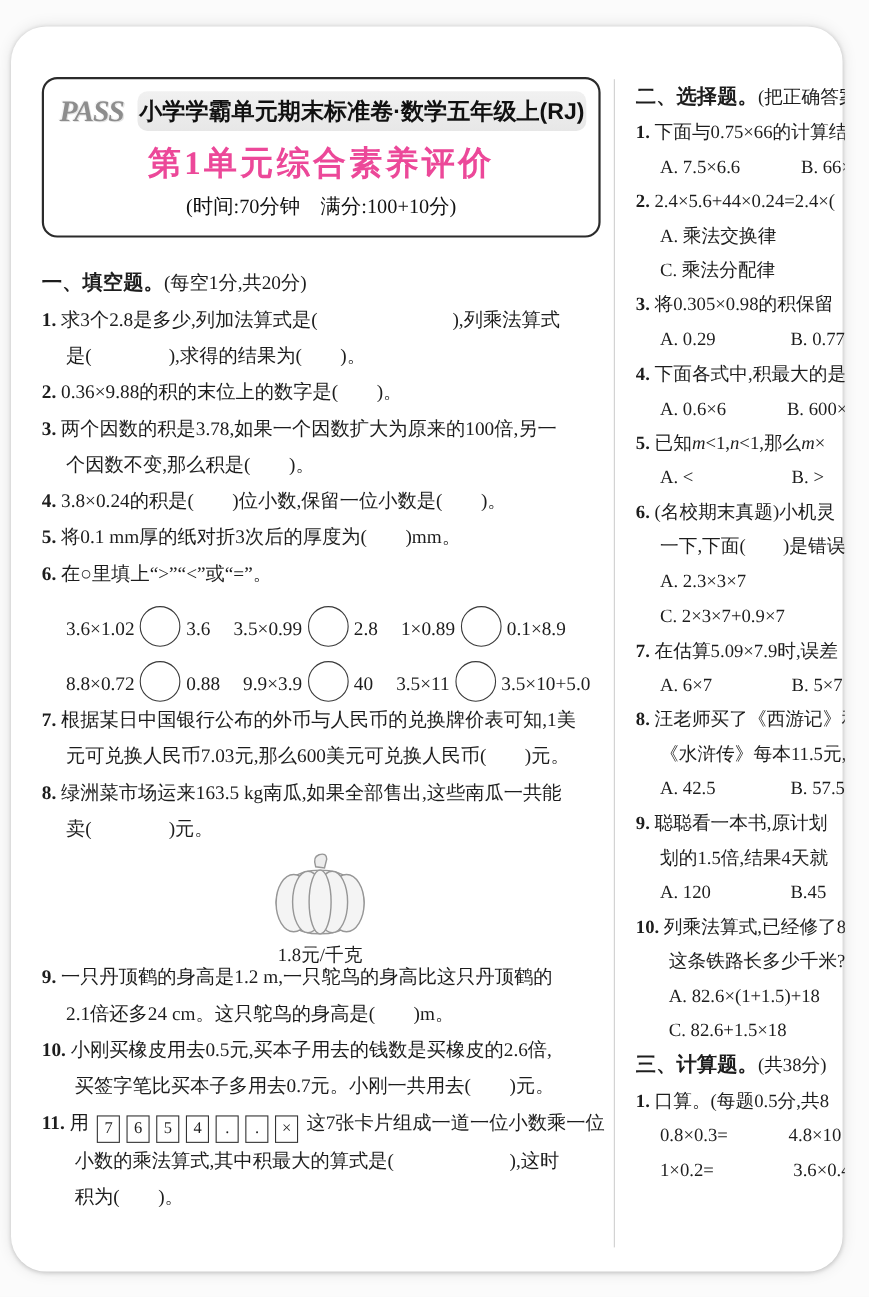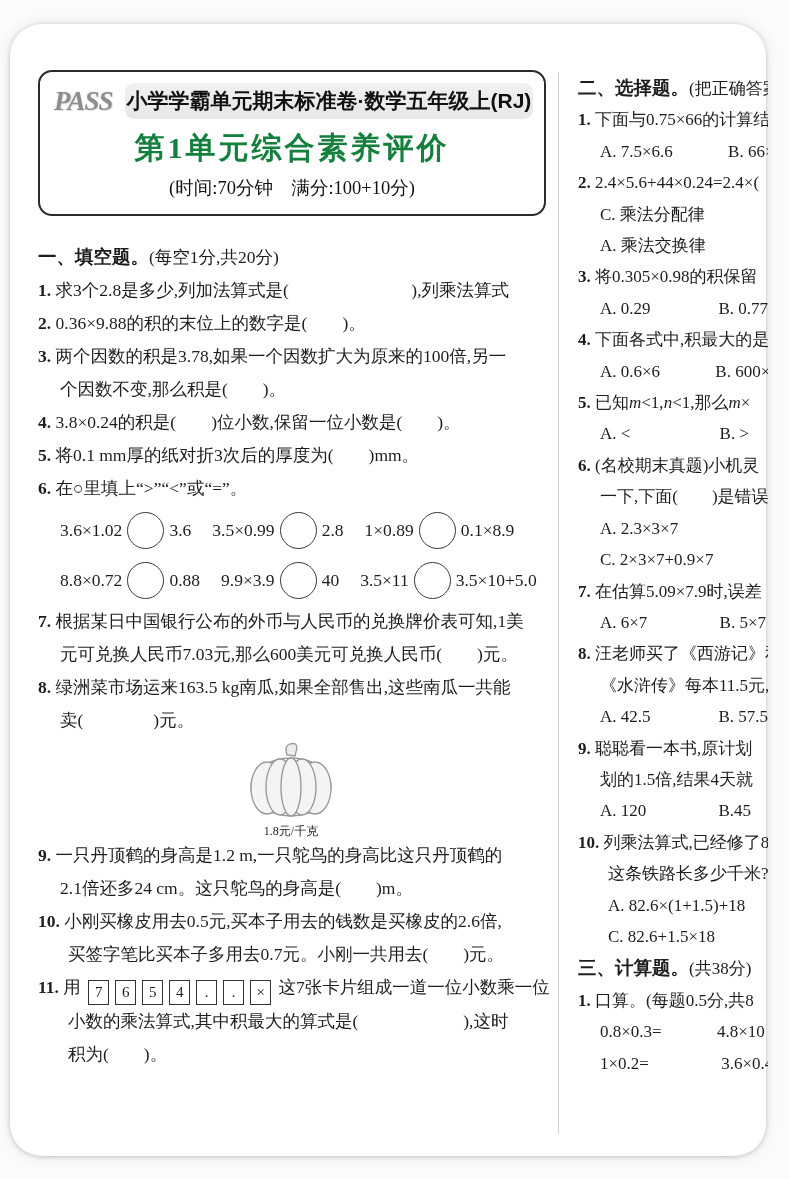--- a/index.html
+++ b/index.html
@@ -17,58 +17,59 @@
   .header-box { width:508px; height:146px; border:2.5px solid #2b2b2b; border-radius:14px;
                 padding:11px 14px 0 14px; margin-bottom:24px; }
   .header-row { display:flex; align-items:center; gap:12px; }
   .logo { font-family:"Liberation Serif", serif; font-style:italic; font-weight:bold;
           font-size:27px; letter-spacing:-1px; color:#8d8d8d;
           text-shadow:1px 1px 0 #e3e3e3, -1px -1px 0 #f4f4f4; }
   .series-pill { flex:1; background:linear-gradient(#f1f1f1,#e7e7e7); border-radius:9px;
                  font-family:"Liberation Sans", sans-serif; font-weight:bold; font-size:21px;
                  color:#111; text-align:center; padding:4px 2px; white-space:nowrap; }
   .title { text-align:center; font-size:30px; font-weight:bold; letter-spacing:3px;
-           color:#15803d; margin-top:9px; }
+           color:#ec4899; margin-top:9px; }
   .meta { text-align:center; font-size:18.5px; color:#111; margin-top:6px; white-space:pre; }
 
   
   .line { white-space:pre; font-size:17.5px; line-height:33px; color:#1d1d1d; }
   .col-right .line { font-size:17px; line-height:31.4px; }
   .line.section .pt-b { font-family:"Liberation Sans", sans-serif; font-size:18.5px; font-weight:bold; }
   .pt-b { font-weight:bold; }
   .pt-i { font-style:italic; }
   .pt-card { display:inline-block; width:21px; height:25px; line-height:23px; text-align:center;
              border:1.2px solid #333; font-size:15px; margin:0 3px; vertical-align:-4px;
              white-space:normal; }
-  .line.compare { display:flex; align-items:center; height:50px; white-space:pre; }
+  .line.compare { display:flex; align-items:flex-end; height:50px; white-space:pre; }
   .cmp-circle { width:37px; height:37px; border:1.6px solid #3a3a3a; border-radius:50%;
                 margin:0 5px; flex:0 0 auto; }
   .cmp-gap { width:21px; flex:0 0 auto; }
 
   
   .figure { width:150px; margin-left:178px; text-align:center; padding-top:4px; height:102px; }
-  .fig-caption { font-size:12px; color:#1d1d1d; margin-top:0px; }
+  .fig-caption { font-size:17px; color:#1d1d1d; margin-top:0px; }
 </style>
 </head>
 <body>
 
 <div class="canvas">
   <div class="page">
     <div class="col-left">
       <div class="header-box">
         <div class="header-row">
           <span class="logo">PASS</span>
           <span class="series-pill">小学学霸单元期末标准卷·数学五年级上(RJ)</span>
         </div>
         <div class="title">第1单元综合素养评价</div>
         <div class="meta">(时间:70分钟　满分:100+10分)</div>
       </div>
       <div id="left-lines">
           <div class="line section"><span class="pt-b">一、填空题。</span><span>(每空1分,共20分)</span></div>
           <div class="line"><span class="pt-b">1.</span><span> 求3个2.8是多少,列加法算式是(　　　　　　　),列乘法算式</span></div>
+          <div class="line" style="padding-left: 22px;"><span>是(　　　　),求得的结果为(　　)。</span></div>
           <div class="line"><span class="pt-b">2.</span><span> 0.36×9.88的积的末位上的数字是(　　)。</span></div>
           <div class="line"><span class="pt-b">3.</span><span> 两个因数的积是3.78,如果一个因数扩大为原来的100倍,另一</span></div>
           <div class="line" style="padding-left: 22px;"><span>个因数不变,那么积是(　　)。</span></div>
           <div class="line"><span class="pt-b">4.</span><span> 3.8×0.24的积是(　　)位小数,保留一位小数是(　　)。</span></div>
           <div class="line"><span class="pt-b">5.</span><span> 将0.1 mm厚的纸对折3次后的厚度为(　　)mm。</span></div>
           <div class="line"><span class="pt-b">6.</span><span> 在○里填上“&gt;”“&lt;”或“=”。</span></div>
           <div class="line compare" style="padding-left: 22px;"><span>3.6×1.02</span><span class="cmp-circle"></span><span>3.6</span><span class="cmp-gap"></span><span>3.5×0.99</span><span class="cmp-circle"></span><span>2.8</span><span class="cmp-gap"></span><span>1×0.89</span><span class="cmp-circle"></span><span>0.1×8.9</span></div>
           <div class="line compare" style="padding-left: 22px;"><span>8.8×0.72</span><span class="cmp-circle"></span><span>0.88</span><span class="cmp-gap"></span><span>9.9×3.9</span><span class="cmp-circle"></span><span>40</span><span class="cmp-gap"></span><span>3.5×11</span><span class="cmp-circle"></span><span>3.5×10+5.0</span></div>
           <div class="line"><span class="pt-b">7.</span><span> 根据某日中国银行公布的外币与人民币的兑换牌价表可知,1美</span></div>
           <div class="line" style="padding-left: 22px;"><span>元可兑换人民币7.03元,那么600美元可兑换人民币(　　)元。</span></div>
@@ -97,22 +98,22 @@
           <div class="line" style="padding-left: 30px;"><span>积为(　　)。</span></div>
         </div>
     </div>
     <div class="divider"></div>
     <div class="col-right">
       <div id="right-lines">
           <div class="line section"><span class="pt-b">二、选择题。</span><span>(把正确答案的</span></div>
           <div class="line"><span class="pt-b">1.</span><span> 下面与0.75×66的计算结</span></div>
           <div class="line" style="padding-left: 22px;"><span>A. 7.5×6.6　　　 B. 66×0</span></div>
           <div class="line"><span class="pt-b">2.</span><span> 2.4×5.6+44×0.24=2.4×(</span></div>
+          <div class="line" style="padding-left: 22px;"><span>A. 乘法交换律</span></div>
           <div class="line" style="padding-left: 22px;"><span>C. 乘法分配律</span></div>
-          <div class="line" style="padding-left: 22px;"><span>A. 乘法交换律</span></div>
           <div class="line"><span class="pt-b">3.</span><span> 将0.305×0.98的积保留</span></div>
           <div class="line" style="padding-left: 22px;"><span>A. 0.29　　　　B. 0.77</span></div>
           <div class="line"><span class="pt-b">4.</span><span> 下面各式中,积最大的是</span></div>
           <div class="line" style="padding-left: 22px;"><span>A. 0.6×6　　　 B. 600×</span></div>
           <div class="line"><span class="pt-b">5.</span><span> 已知</span><span class="pt-i">m</span><span>&lt;1,</span><span class="pt-i">n</span><span>&lt;1,那么</span><span class="pt-i">m</span><span>×</span></div>
           <div class="line" style="padding-left: 22px;"><span>A. &lt;　　　　　 B. &gt;</span></div>
           <div class="line"><span class="pt-b">6.</span><span> (名校期末真题)小机灵</span></div>
           <div class="line" style="padding-left: 22px;"><span>一下,下面(　　)是错误</span></div>
           <div class="line" style="padding-left: 22px;"><span>A. 2.3×3×7</span></div>
           <div class="line" style="padding-left: 22px;"><span>C. 2×3×7+0.9×7</span></div>

